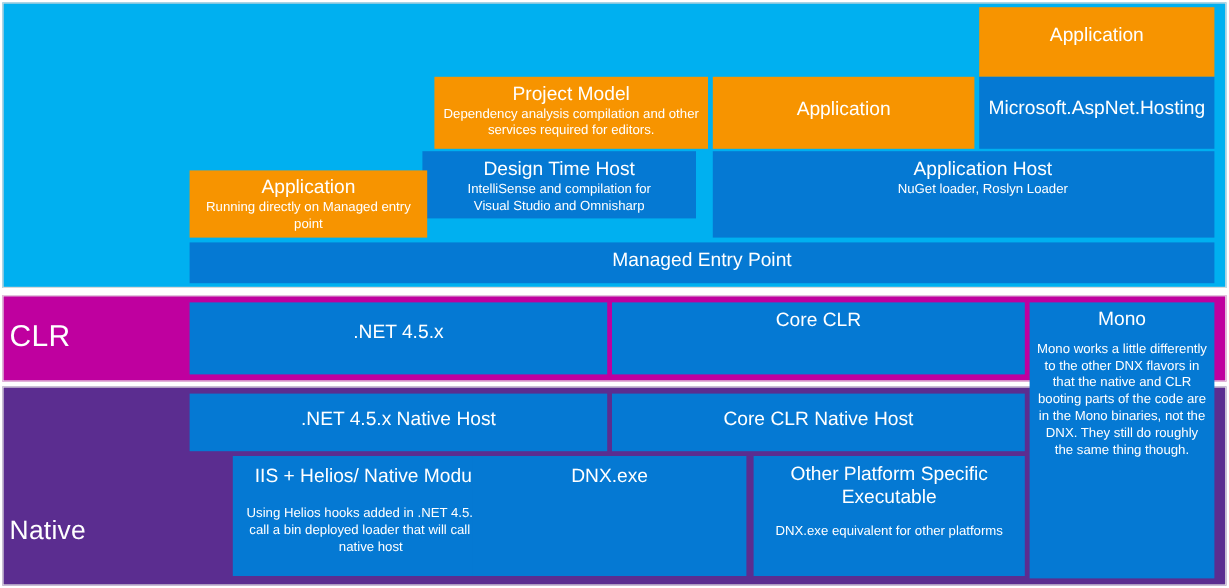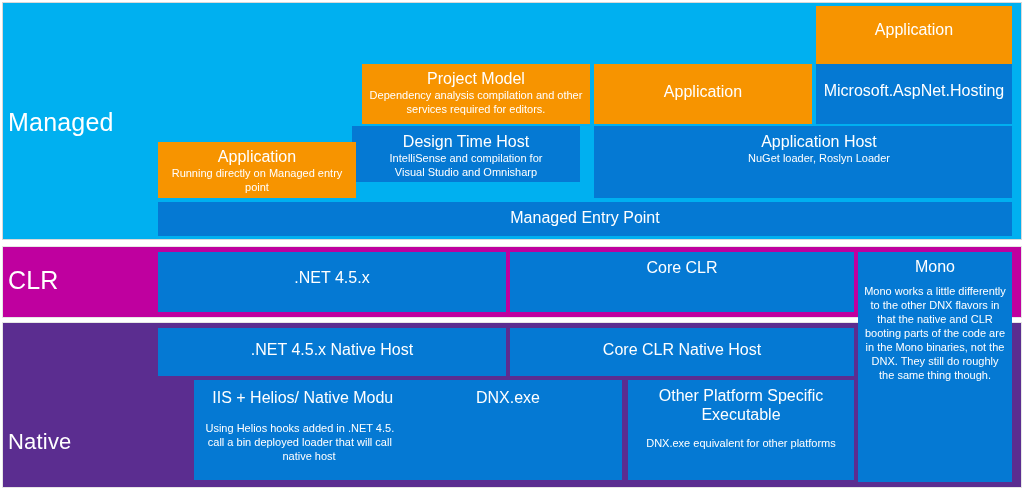--- a/index.html
+++ b/index.html
@@ -168,21 +168,20 @@
     padding-top: 6px;
   }
   #n-other-platform .sub { padding-top: 12px; }
 </style>
 </head>
 <body>
 
 <div id="stage">
 
   <div class="band band-managed"></div>
-  <div class="band-label label-managed">Managed</div>
 
   <div class="box box-orange" id="m-app-right">
     <div class="title">Application</div>
     <div class="sub"></div>
   </div>
 
   <div class="box box-orange" id="m-project-model">
     <div class="title">Project Model</div>
     <div class="sub">Dependency analysis compilation and other services required for editors.</div>
   </div>

